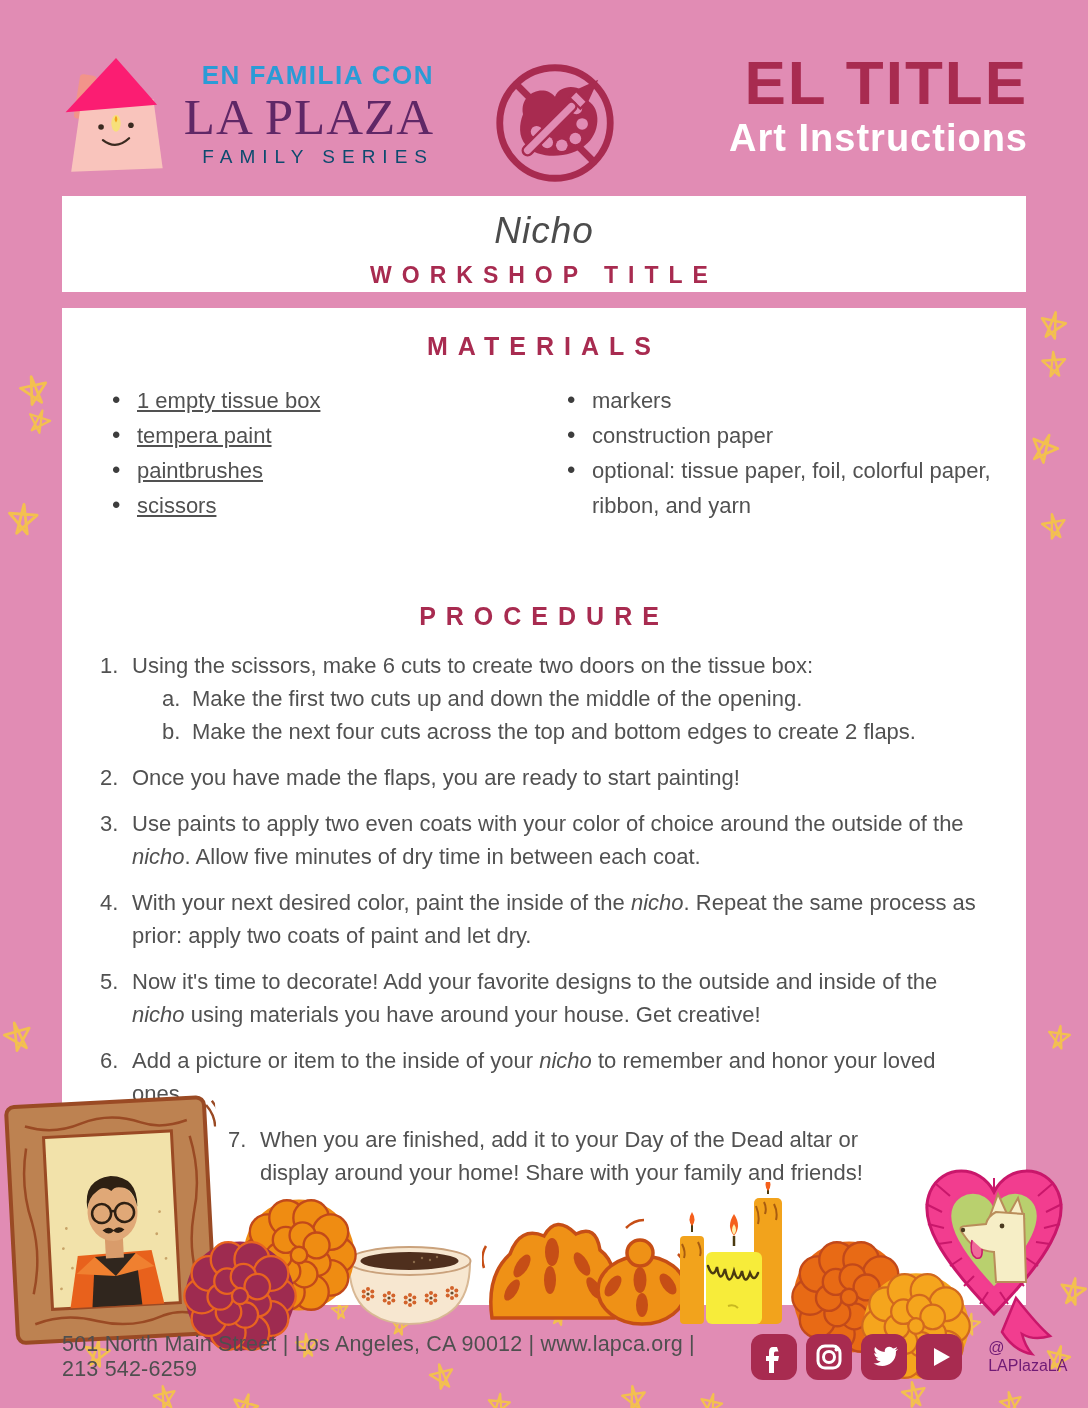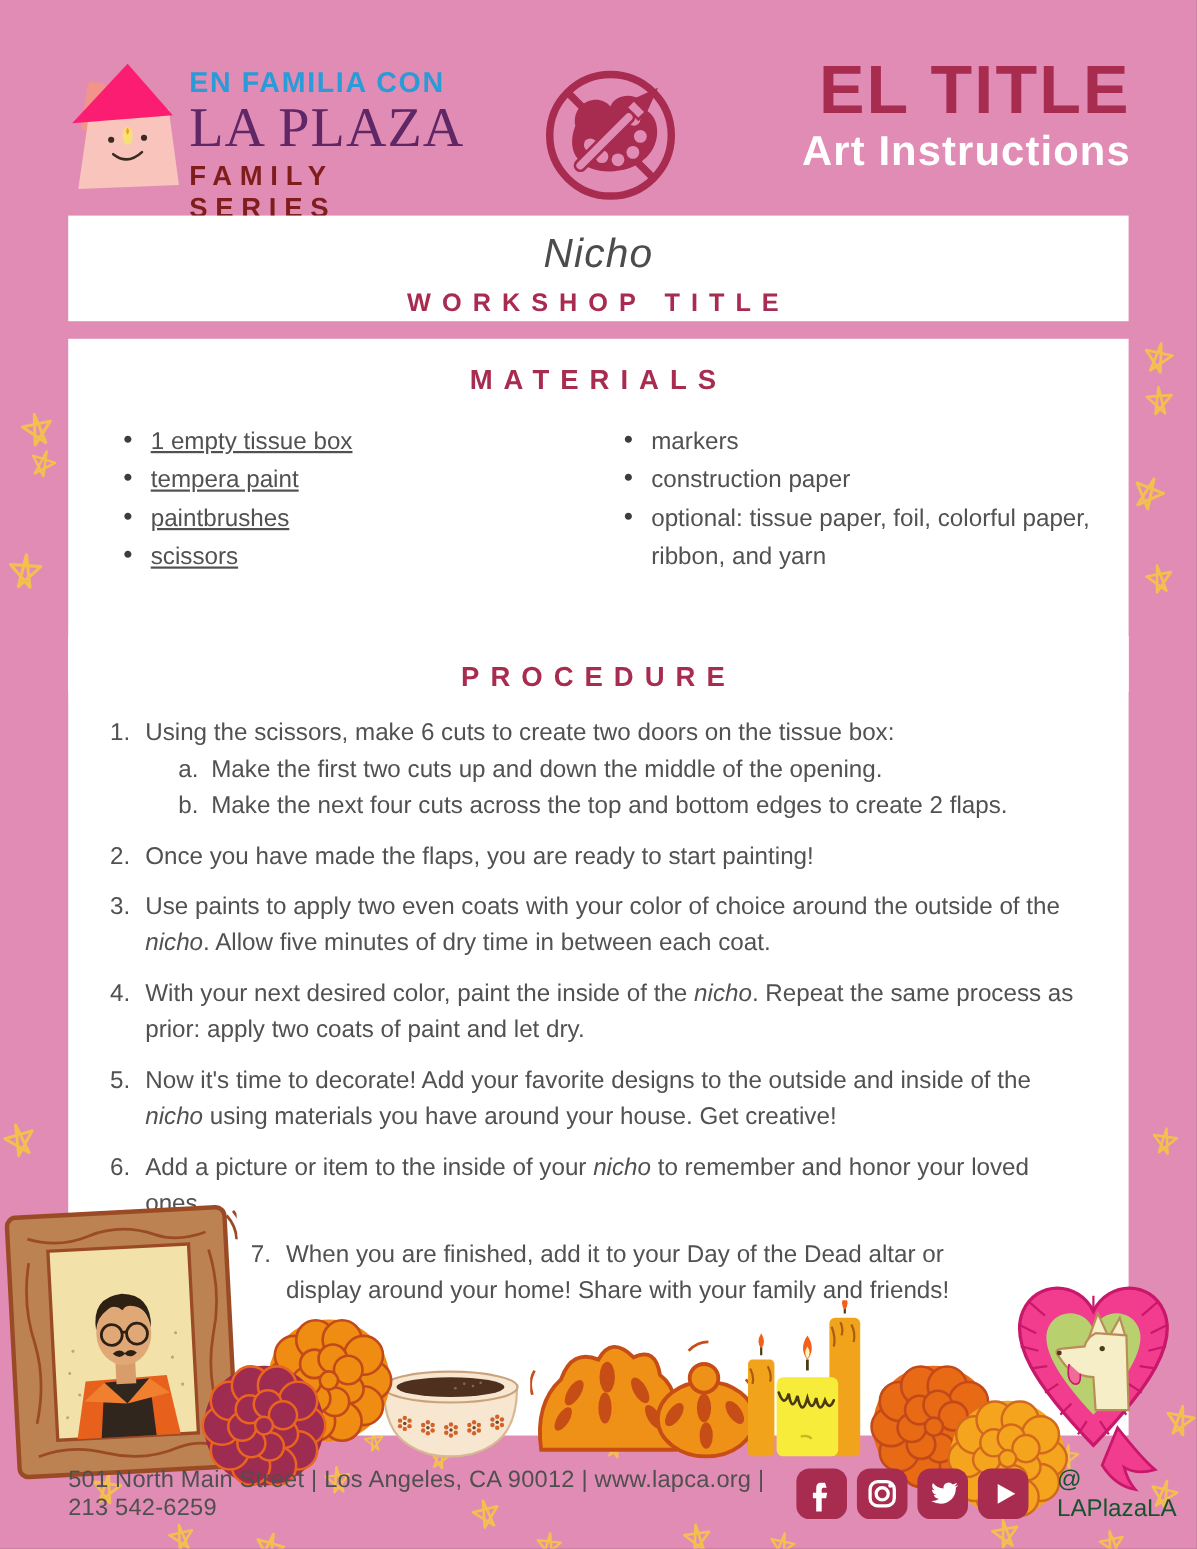--- a/index.html
+++ b/index.html
@@ -8,24 +8,24 @@
     position:relative; width:1088px; height:1408px; margin:0 auto;
     background:#e18cb4; overflow:hidden;
     font-family:"Liberation Sans", sans-serif; color:#515151;
   }
   .stars-layer { position:absolute; inset:0; z-index:1; pointer-events:none; }
   .star { position:absolute; }
 
   
   .brand { position:absolute; left:60px; top:50px; display:flex; z-index:2; }
   .house-icon { width:112px; height:128px; flex:none; }
-  .brand-text { width:262px; text-align:left; padding-top:10px; }
+  .brand-text { width:262px; text-align:right; padding-top:10px; }
   .brand-l1 { font-size:26px; font-weight:bold; color:#2a9bd6; letter-spacing:1.5px; white-space:nowrap; }
   .brand-l2 { font-family:"Liberation Serif", serif; font-size:51px; line-height:1.02; font-weight:normal; color:#5f2766; letter-spacing:1px; }
-  .brand-l3 { font-size:25px; font-weight:bold; color:#7f1d1d; letter-spacing:7px; margin-top:3px; }
+  .brand-l3 { font-size:19px; font-weight:normal; color:#0c4a6e; letter-spacing:7px; margin-top:3px; }
 
   .palette-wrap { position:absolute; left:492px; top:60px; width:126px; height:126px; z-index:2; }
 
   .masthead { position:absolute; right:60px; top:52px; text-align:right; z-index:2; }
   .masthead-title { font-size:62px; font-weight:800; color:#a82b50; letter-spacing:2px; line-height:1.0; }
   .masthead-sub { font-size:38px; font-weight:600; color:#ffffff; margin-top:3px; letter-spacing:1px; }
 
   
   .panel { position:absolute; left:62px; width:964px; background:#ffffff; z-index:2; }
   .panel-title    { top:196px; height:96px; text-align:center; }
@@ -58,21 +58,21 @@
 
   
   .deco { position:absolute; z-index:4; pointer-events:none; }
   .marigold { position:absolute; z-index:4; pointer-events:none; }
 
   
   .footer { position:absolute; left:62px; top:1332px; right:14px; display:flex; align-items:center; z-index:6; }
   .contact { font-size:21.5px; color:#4f4f4f; letter-spacing:0.2px; }
   .social { display:flex; gap:9px; margin-left:24px; }
   .social-btn { width:46px; height:46px; border-radius:12px; background:#a82b50; display:flex; align-items:center; justify-content:center; }
-  .handle { margin-left:26px; font-size:22px; color:#14532d; }
+  .handle { margin-left:26px; font-size:16px; color:#701a75; }
 </style>
 </head>
 <body>
 
 <div class="page">
 
   <div class="stars-layer" id="stars">
       <div class="star" style="left: 18px; top: 374px; width: 32px; height: 32px; transform: rotate(-12deg);"><svg viewBox="0 0 40 42" width="32" height="32">
           <path d="M20 3 L26.5 39 L3 15 L37 15 L13.5 39 Z" fill="none" stroke="#f3c04f" stroke-width="3.6" stroke-linecap="round" stroke-linejoin="round"></path>
         </svg></div>

